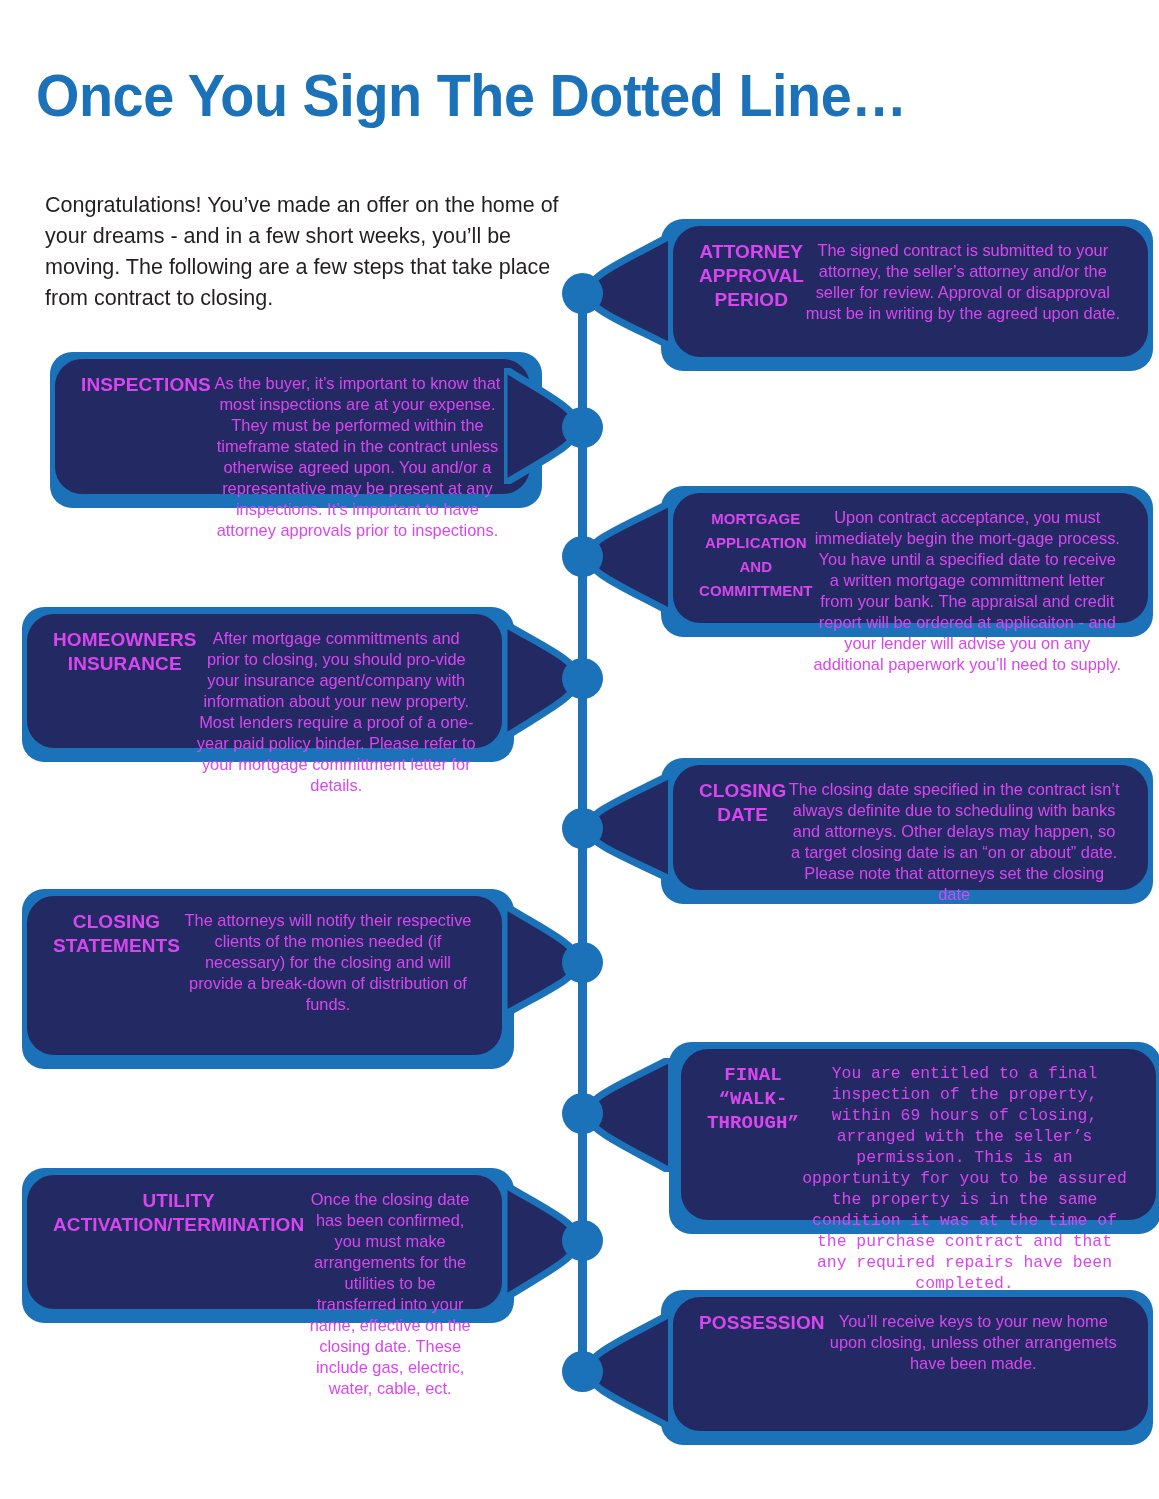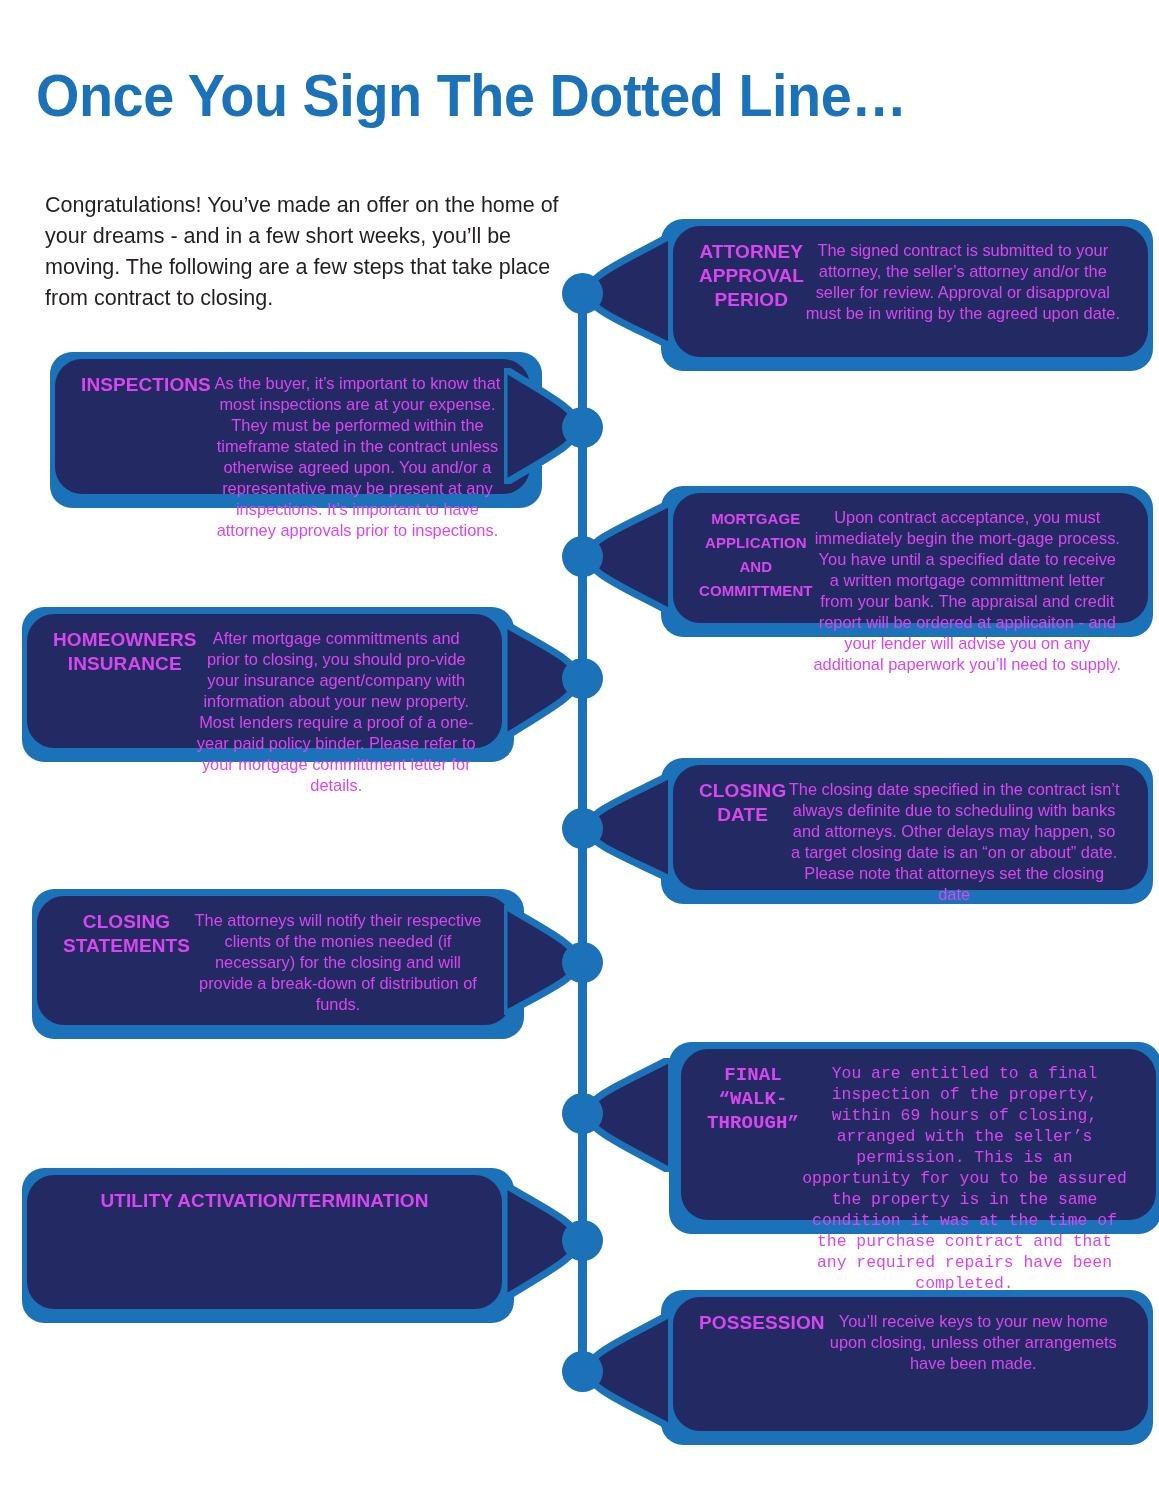--- a/index.html
+++ b/index.html
@@ -224,38 +224,39 @@
           <div class="card-text">After mortgage committments and prior to closing, you should pro-vide your insurance agent/company with information about your new property. Most lenders require a proof of a one-year paid policy binder. Please refer to your mortgage committment letter for details.</div>
         </div>
       </div>
       <div class="card right" style="left: 661px; top: 758px; width: 492px; height: 146px;">
         <div class="card-shadow"></div>
         <div class="card-body">
           <div class="card-title">CLOSING DATE</div>
           <div class="card-text">The closing date specified in the contract isn’t always definite due to scheduling with banks and attorneys. Other delays may happen, so a target closing date is an “on or about” date. Please note that attorneys set the closing date</div>
         </div>
       </div>
-      <div class="card left" style="left: 32px; top: 889px; width: 492px; height: 150px;">
+      <div class="card left" style="left: 22px; top: 889px; width: 492px; height: 180px;">
         <div class="card-shadow"></div>
         <div class="card-body">
           <div class="card-title">CLOSING STATEMENTS</div>
           <div class="card-text">The attorneys will notify their respective clients of the monies needed (if necessary) for the closing and will provide a break-down of distribution of funds.</div>
         </div>
       </div>
       <div class="card right" style="left: 669px; top: 1042px; width: 492px; height: 192px; font-family: Liberation Mono, monospace;">
         <div class="card-shadow"></div>
         <div class="card-body">
           <div class="card-title">FINAL “WALK-THROUGH”</div>
           <div class="card-text">You are entitled to a final inspection of the property, within 69 hours of closing, arranged with the seller’s permission. This is an opportunity for you to be assured the property is in the same condition it was at the time of the purchase contract and that any required repairs have been completed.</div>
         </div>
       </div>
       <div class="card left" style="left: 22px; top: 1168px; width: 492px; height: 155px;">
         <div class="card-shadow"></div>
         <div class="card-body">
           <div class="card-title">UTILITY ACTIVATION/TERMINATION</div>
+          <div class="card-text">Once the closing date has been confirmed, you must make arrangements for the utilities to be transferred into your name, effective on the closing date. These include gas, electric, water, cable, ect.</div>
         </div>
       </div>
       <div class="card right" style="left: 661px; top: 1290px; width: 492px; height: 155px;">
         <div class="card-shadow"></div>
         <div class="card-body">
           <div class="card-title">POSSESSION</div>
           <div class="card-text">You’ll receive keys to your new home upon closing, unless other arrangemets have been made.</div>
         </div>
       </div>
     </div>

